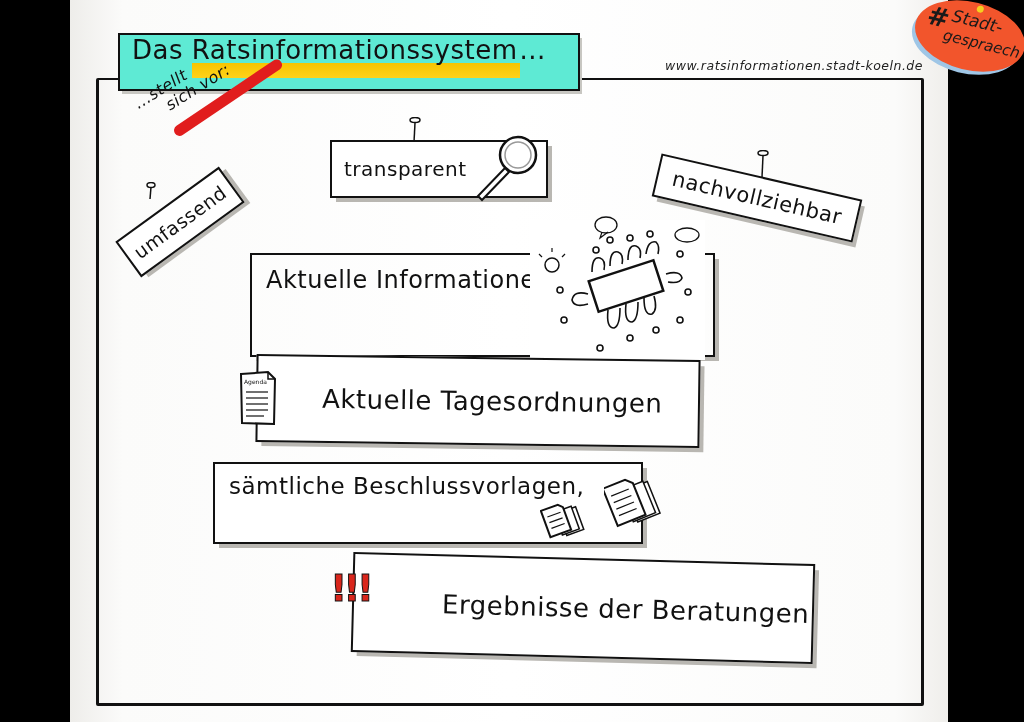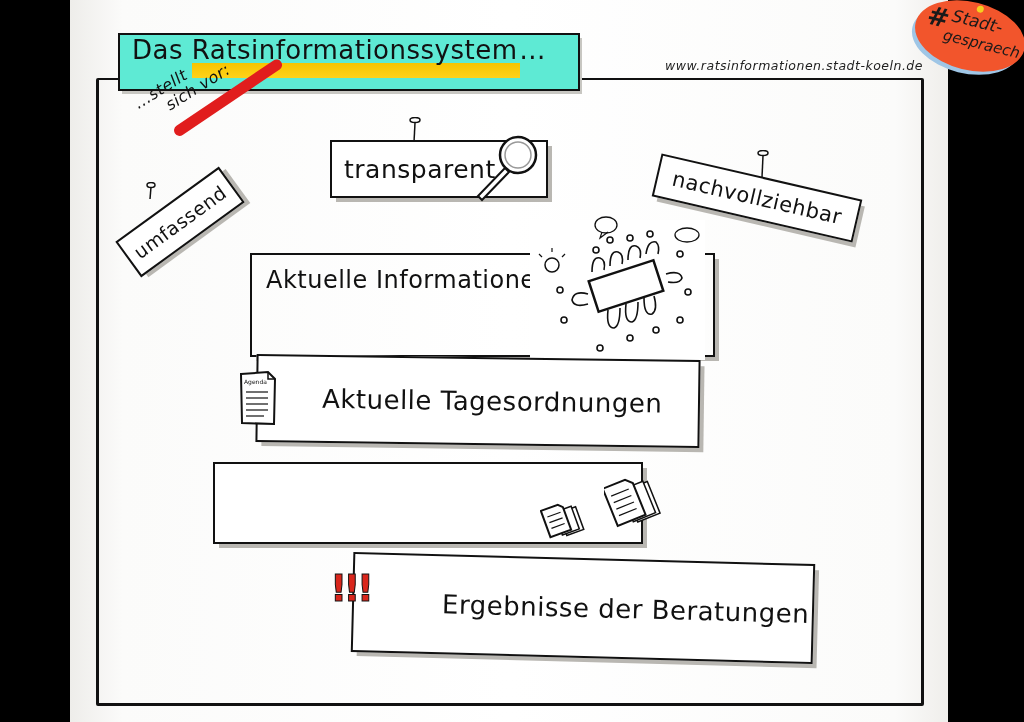--- a/index.html
+++ b/index.html
@@ -69,21 +69,21 @@
       transform: rotate(-34deg); transform-origin: left center;
     }
     .umfassend {
       position: absolute; left: 116px; top: 200px; width: 128px; height: 44px;
       transform: rotate(-36deg);
       display: flex; align-items: center; justify-content: center;
       font-size: 19px;
     }
     .transparent {
       position: absolute; left: 330px; top: 140px; width: 218px; height: 58px;
-      display: flex; align-items: center; padding-left: 12px; font-size: 25px;
+      display: flex; align-items: center; padding-left: 12px; font-size: 20px;
     }
     .nachvoll {
       position: absolute; left: 654px; top: 176px; width: 206px; height: 44px;
       transform: rotate(13deg);
       display: flex; align-items: center; justify-content: center; font-size: 21px;
     }
     .pin-icon {
       position: absolute; width: 10px; height: 18px;
     }
     .sitzungen {
@@ -225,20 +225,21 @@
   <g stroke="#111" stroke-width="1.2">
     <line x1="8" y1="22" x2="30" y2="22"></line>
       <line x1="8" y1="28" x2="30" y2="28"></line>
     <line x1="8" y1="34" x2="30" y2="34"></line>
       <line x1="8" y1="40" x2="30" y2="40"></line>
       <line x1="8" y1="46" x2="26" y2="46"></line>
   </g>
 </svg>
 
 <div class="box shadow beschluss hand">
+  <span>sämtliche Beschlussvorlagen,</span>
 </div>
 <svg class="doc-icon" style="left:540px;top:500px" width="46" height="44" viewBox="0 0 46 44">
   <g transform="rotate(-20 23 22)">
     <rect x="22" y="12" width="18" height="24" fill="#fff" stroke="#111" stroke-width="1.5"></rect>
     <rect x="18" y="10" width="18" height="24" fill="#fff" stroke="#111" stroke-width="1.5"></rect>
     <path d="M6 4 L24 4 L28 8 L28 32 L6 32 Z" fill="#fff" stroke="#111" stroke-width="2"></path>
     <g stroke="#111" stroke-width="1.2">
         <line x1="10" y1="12" x2="24" y2="12"></line>
         <line x1="10" y1="18" x2="24" y2="18"></line>
         <line x1="10" y1="24" x2="24" y2="24"></line>

